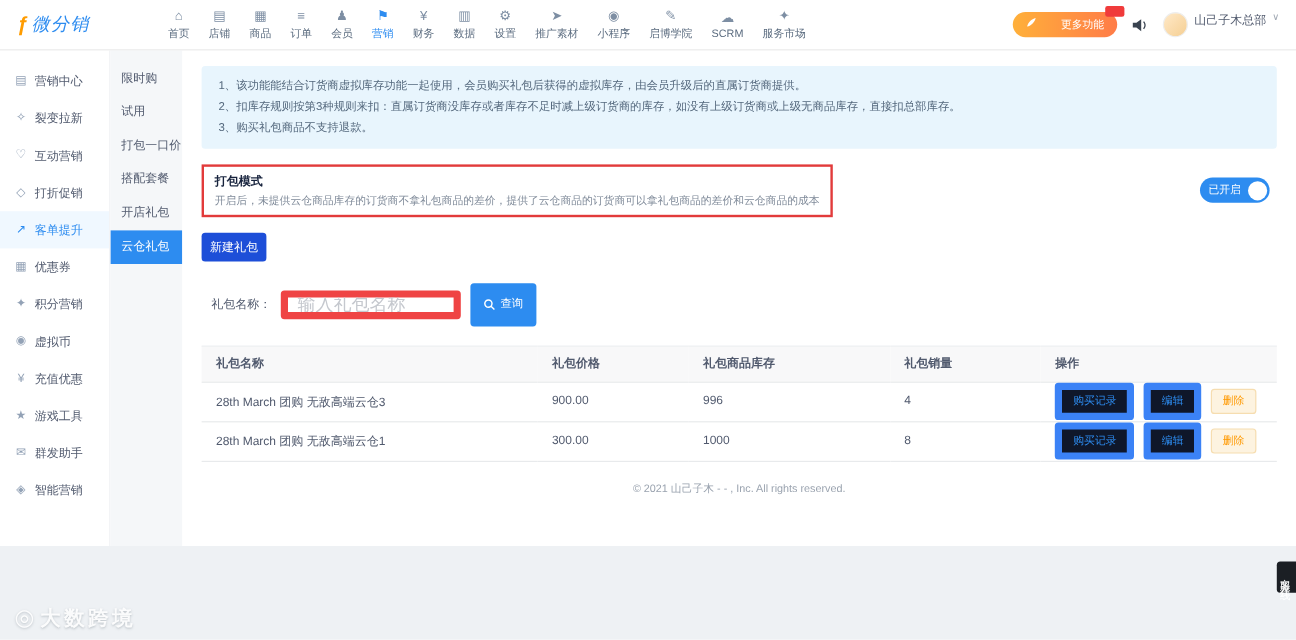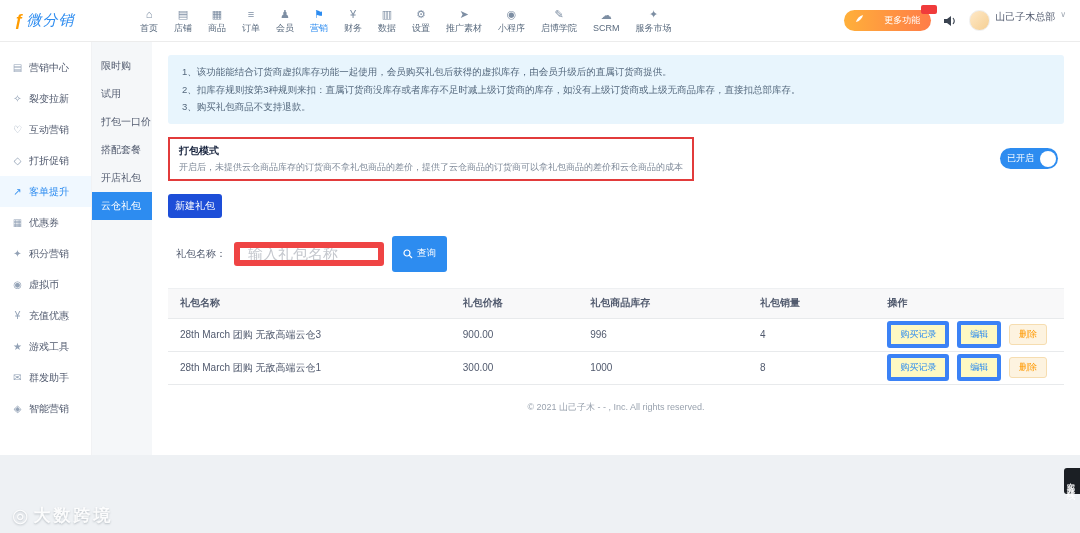--- a/index.html
+++ b/index.html
@@ -53,21 +53,21 @@
   .search-row{display:flex;align-items:center;gap:8px;margin:2px 0 16px 8px}
   .search-label{font-size:10px;color:#515a6e}
   .search-input{width:150px;height:24px;border:6px solid #ef4444;border-radius:3px;padding:0 8px;font-size:15px;color:#515a6e;outline:none}
   .search-input::placeholder{color:#c5c8ce}
   .search-btn{height:36px;background:#2d8cf0;color:#fff;border:none;border-radius:3px;padding:0 11px;font-size:9.5px;display:flex;align-items:center;gap:4px;cursor:pointer}
   .table{width:100%;border-collapse:collapse;margin-left:0}
   .table th{background:#f8f8f9;border-top:1px solid #eef0f2;border-bottom:1px solid #e8eaec;height:30px;padding:0 12px;text-align:left;font-size:10px;color:#515a6e;font-weight:bold;white-space:nowrap}
   .table td{height:33px;padding:0 12px;border-bottom:1px solid #e8eaec;font-size:10px;color:#515a6e;white-space:nowrap}
   .table th:nth-child(1){width:33%}.table th:nth-child(2){width:15%}.table th:nth-child(3){width:20%}.table th:nth-child(4){width:15%}.table th:nth-child(5){width:17%}
   .act-btn{display:inline-block;padding:3px 9px;border-radius:3px;font-size:9px;margin-right:5px;cursor:pointer}
-  .act-blue{background:#fef9c3;color:#2d8cf0;border:4px solid #3b82f6}
+  .act-blue{background:#0f172a;color:#2d8cf0;border:6px solid #3b82f6}
   .act-orange{background:#fdf3e0;color:#f90;border:1px solid #f6ddb0}
   .footer{text-align:center;color:#9aa3af;font-size:9px;margin-top:16px;padding-bottom:8px}
 
   
   .bottom-strip{height:78px;background:#eef1f4;position:relative}
   .watermark{position:absolute;left:12px;bottom:6px;display:flex;align-items:center;gap:5px;color:rgba(255,255,255,.92);text-shadow:0 1px 2px rgba(120,130,140,.45);font-weight:bold;font-size:17px;letter-spacing:3px;pointer-events:none}
   .wm-logo{font-size:19px;letter-spacing:0}
   .service-tab{position:absolute;right:0;top:468px;width:16px;background:#1b1f24;color:#fff;writing-mode:vertical-rl;font-size:9px;letter-spacing:3px;padding:7px 3px;border-radius:3px 0 0 3px;cursor:pointer;text-align:center}
 </style>
 </head>

